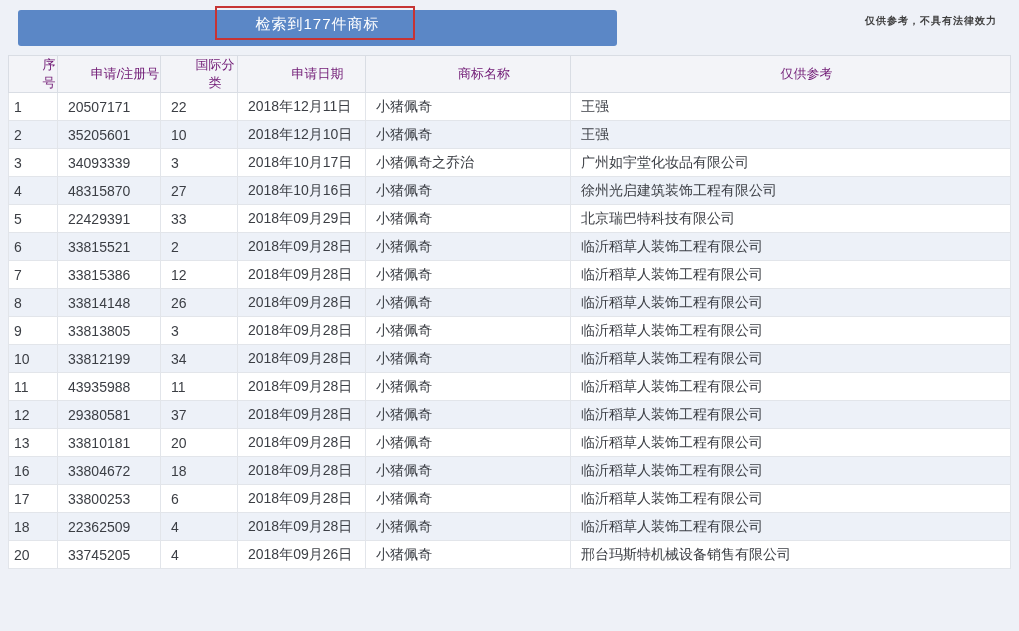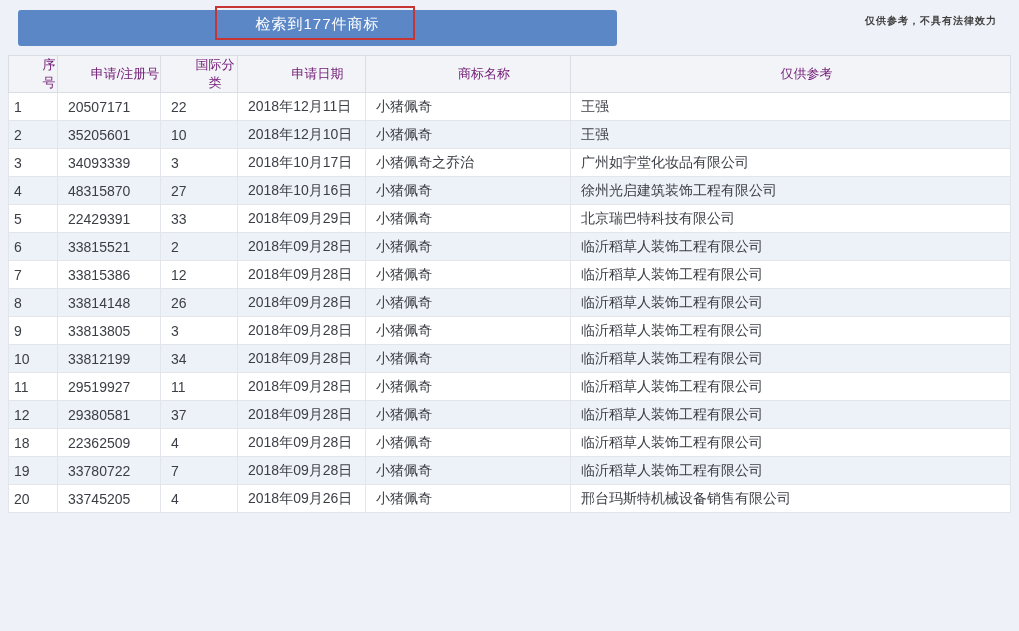--- a/index.html
+++ b/index.html
@@ -159,46 +159,62 @@
       <tr>
         <td>10</td>
         <td class="link">33812199</td>
         <td>34</td>
         <td>2018年09月28日</td>
         <td class="link">小猪佩奇</td>
         <td>临沂稻草人装饰工程有限公司</td>
       </tr>
       <tr>
         <td>11</td>
-        <td class="link">29519927</td>
+        <td class="link">43935988</td>
         <td>11</td>
         <td>2018年09月28日</td>
         <td class="link">小猪佩奇</td>
         <td>临沂稻草人装饰工程有限公司</td>
       </tr>
       <tr>
         <td>12</td>
         <td class="link">29380581</td>
         <td>37</td>
         <td>2018年09月28日</td>
         <td class="link">小猪佩奇</td>
         <td>临沂稻草人装饰工程有限公司</td>
       </tr>
       <tr>
+        <td>13</td>
+        <td class="link">33810181</td>
+        <td>20</td>
+        <td>2018年09月28日</td>
+        <td class="link">小猪佩奇</td>
+        <td>临沂稻草人装饰工程有限公司</td>
+      </tr>
+      <tr>
+        <td>16</td>
+        <td class="link">33804672</td>
+        <td>18</td>
+        <td>2018年09月28日</td>
+        <td class="link">小猪佩奇</td>
+        <td>临沂稻草人装饰工程有限公司</td>
+      </tr>
+      <tr>
+        <td>17</td>
+        <td class="link">33800253</td>
+        <td>6</td>
+        <td>2018年09月28日</td>
+        <td class="link">小猪佩奇</td>
+        <td>临沂稻草人装饰工程有限公司</td>
+      </tr>
+      <tr>
         <td>18</td>
         <td class="link">22362509</td>
         <td>4</td>
-        <td>2018年09月28日</td>
-        <td class="link">小猪佩奇</td>
-        <td>临沂稻草人装饰工程有限公司</td>
-      </tr>
-      <tr>
-        <td>19</td>
-        <td class="link">33780722</td>
-        <td>7</td>
         <td>2018年09月28日</td>
         <td class="link">小猪佩奇</td>
         <td>临沂稻草人装饰工程有限公司</td>
       </tr>
       <tr>
         <td>20</td>
         <td class="link">33745205</td>
         <td>4</td>
         <td>2018年09月26日</td>
         <td class="link">小猪佩奇</td>

